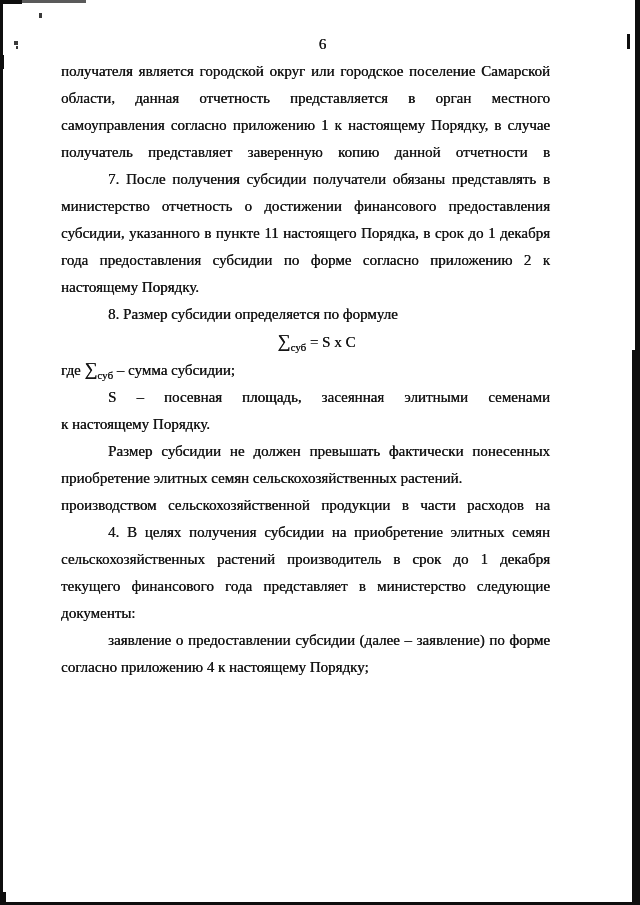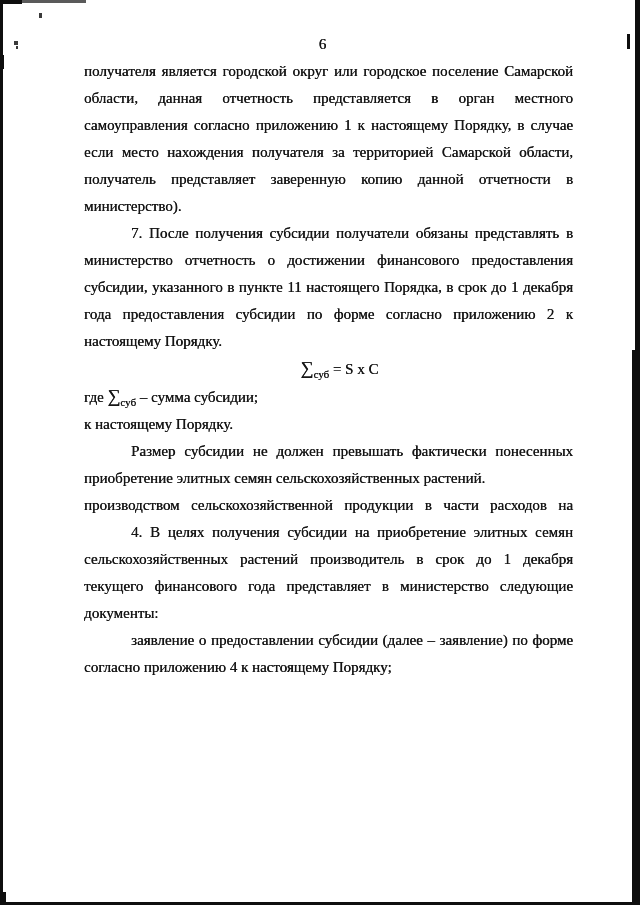--- a/index.html
+++ b/index.html
@@ -21,21 +21,21 @@
     top: 36px;
     left: 78px;
     width: 489px;
     text-align: center;
     font-size: 15px;
     text-shadow: 0.3px 0 0 currentColor;
   }
   .doc-body {
     position: absolute;
     top: 58px;
-    left: 84px;
+    left: 61px;
     width: 489px;
     font-size: 15px;
     line-height: 27px;
     text-shadow: 0.3px 0 0 currentColor;
   }
   .ln {
     white-space: nowrap;        
     overflow: visible;
   }
   .ln.j {
@@ -93,39 +93,39 @@
 <div class="artifact speck-2b"></div>
 <div class="artifact notch-left"></div>
 
 <div class="page-number">6</div>
 
 <div class="doc-body">
 
   <div class="ln j">получателя является городской округ или городское поселение Самарской</div>
   <div class="ln j">области, данная отчетность представляется в орган местного</div>
   <div class="ln j">самоуправления согласно приложению 1 к настоящему Порядку, в случае</div>
-  <div class="ln j">если место нахождения получателя за территорией Самарской области,</div>
   <div class="ln j">получатель представляет заверенную копию данной отчетности в</div>
-  <div class="ln left">министерство).</div>
 
   <div class="ln j ind">7. После получения субсидии получатели обязаны представлять в</div>
   <div class="ln j">министерство отчетность о достижении финансового предоставления</div>
   <div class="ln j">субсидии, указанного в пункте 11 настоящего Порядка, в срок до 1 декабря</div>
   <div class="ln j">года предоставления субсидии по форме согласно приложению 2 к</div>
   <div class="ln left">настоящему Порядку.</div>
 
+  <div class="ln left ind">8. Размер субсидии определяется по формуле</div>
 
   <div class="ln center">
     <span class="sum-sign">∑</span><sub class="sum-sub">суб</sub><span> = S x C</span>
   </div>
 
   <div class="ln left">
     <span>где </span><span class="sum-sign">∑</span><sub class="sum-sub">суб</sub><span> – сумма субсидии;</span>
   </div>
 
+  <div class="ln j ind">S – посевная площадь, засеянная элитными семенами</div>
 
   <div class="ln left">к настоящему Порядку.</div>
 
   <div class="ln j ind">Размер субсидии не должен превышать фактически понесенных</div>
   <div class="ln left">приобретение элитных семян сельскохозяйственных растений.</div>
   <div class="ln j">производством сельскохозяйственной продукции в части расходов на</div>
 
   <div class="ln j ind">4. В целях получения субсидии на приобретение элитных семян</div>
   <div class="ln j">сельскохозяйственных растений производитель в срок до 1 декабря</div>
   <div class="ln j">текущего финансового года представляет в министерство следующие</div>

